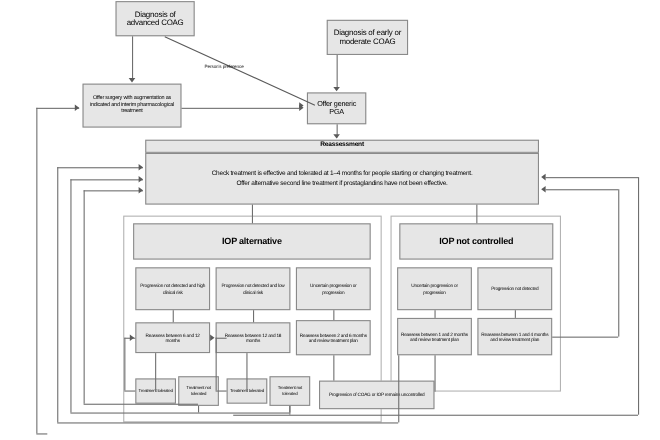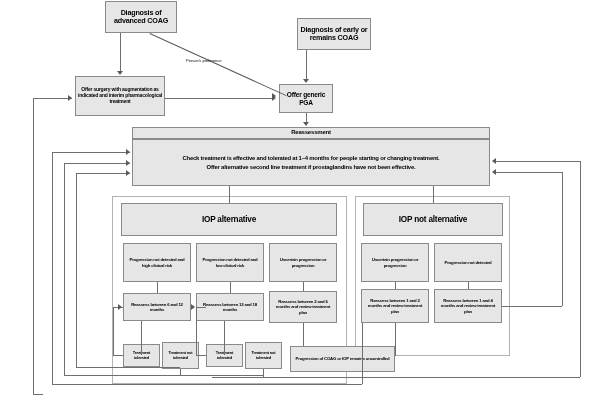--- a/index.html
+++ b/index.html
@@ -15,21 +15,21 @@
     border:1px solid #8a8a8a;
     box-sizing:border-box;
     display:flex;
     align-items:center;
     justify-content:center;
     text-align:center;
     line-height:1.18;
     letter-spacing:-0.2px;
     padding:1px 2px;
   }
-  .node span{display:block;width:100%;font-weight:bold;}
+  .node span{display:block;width:100%;}
 
   .n-top{font-size:7.2px;}
   .n-mid{font-size:6.6px;}
   .n-sm{font-size:5.0px;}
   .n-xs{font-size:4.3px;}
   .n-tiny{font-size:4.0px;}
   .n-band{font-size:6.0px;font-weight:bold;}
   .n-head{font-size:8.2px;font-weight:bold;}
   .n-body{font-size:5.9px;line-height:1.45;}
 
@@ -61,21 +61,21 @@
 </head>
 <body>
 
 <div id="stage">
 
   <div class="node n-top" style="left:105px;top:1px;width:72px;height:32px;">
     <span>Diagnosis of advanced COAG</span>
   </div>
 
   <div class="node n-top" style="left:297px;top:18px;width:74px;height:32px;">
-    <span>Diagnosis of early or remains COAG</span>
+    <span>Diagnosis of early or moderate COAG</span>
   </div>
 
   <div class="node n-sm" style="left:75px;top:76px;width:90px;height:40px;">
     <span>Offer surgery with augmentation as indicated and interim pharmacological treatment</span>
   </div>
 
   <div class="node n-mid" style="left:279px;top:84px;width:54px;height:29px;">
     <span>Offer generic PGA</span>
   </div>
 
@@ -87,21 +87,21 @@
     <span>Offer alternative second line treatment if prostaglandins have not been effective.</span>
   </div>
 
   <div class="frame frame-soft" style="left:112px;top:196px;width:235px;height:188px;"></div>
   <div class="frame frame-soft" style="left:355px;top:196px;width:155px;height:160px;"></div>
 
   <div class="node n-head" style="left:121px;top:203px;width:216px;height:33px;">
     <span>IOP alternative</span>
   </div>
   <div class="node n-head" style="left:363px;top:203px;width:140px;height:33px;">
-    <span>IOP not alternative</span>
+    <span>IOP not controlled</span>
   </div>
 
   <div class="node n-xs" style="left:123px;top:243px;width:68px;height:39px;">
     <span>Progression not detected and high clinical risk</span>
   </div>
   <div class="node n-xs" style="left:196px;top:243px;width:68px;height:39px;">
     <span>Progression not detected and low clinical risk</span>
   </div>
   <div class="node n-xs" style="left:269px;top:243px;width:68px;height:39px;">
     <span>Uncertain progression or progression</span>

